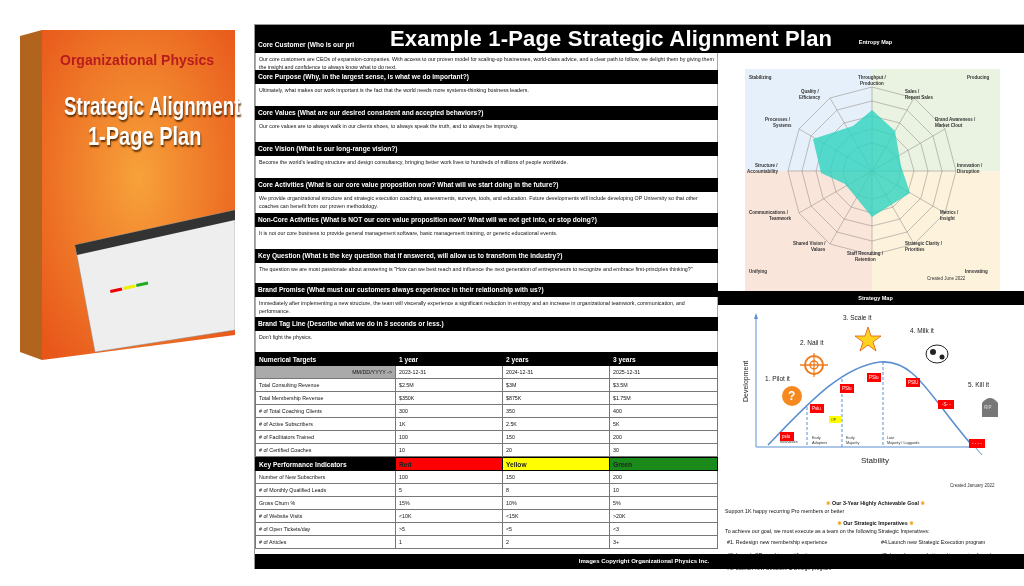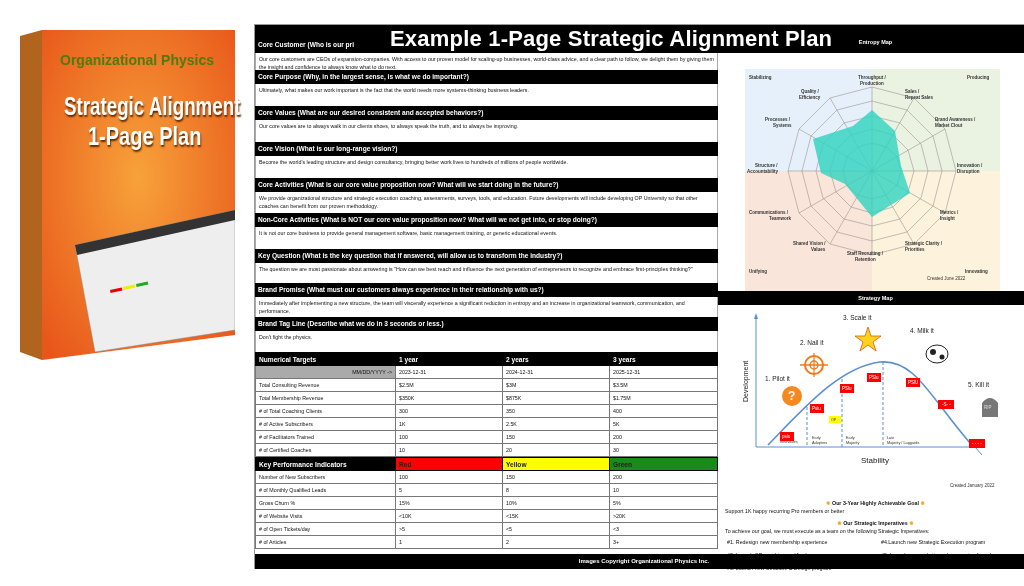--- a/index.html
+++ b/index.html
@@ -30,21 +30,21 @@
         </radialGradient>
     </defs>
     <polygon points="0,6 22,0 22,330 0,322" fill="#b0641e"></polygon>
     <polygon points="22,0 215,-2 215,305 22,330" fill="url(#og)"></polygon>
     <polygon points="55,215 215,180 215,300 75,322" fill="#eee" stroke="#888" stroke-width="0.5"></polygon>
     <polygon points="55,215 215,180 215,190 57,225" fill="#333"></polygon>
     <rect x="90" y="260" width="12" height="3" fill="#e00" transform="rotate(-12 90 260)"></rect>
     <rect x="103" y="257" width="12" height="3" fill="#ee0" transform="rotate(-12 103 257)"></rect>
     <rect x="116" y="254" width="12" height="3" fill="#2a2" transform="rotate(-12 116 254)"></rect>
   </svg>
-  <div style="position:absolute;left:40px;top:22px;color:#4d7c0f;font-size:14px;font-weight:bold;white-space:nowrap">Organizational Physics</div>
+  <div style="position:absolute;left:40px;top:22px;color:#b91c1c;font-size:14px;font-weight:bold;white-space:nowrap">Organizational Physics</div>
   <div style="position:absolute;left:44px;top:62px;color:#fff;font-size:25px;font-weight:bold;white-space:nowrap;text-shadow:1px 2px 2px #5a2a00;transform:scaleX(0.75);transform-origin:left">Strategic Alignment</div>
   <div style="position:absolute;left:68px;top:92px;color:#fff;font-size:25px;font-weight:bold;white-space:nowrap;text-shadow:1px 2px 2px #5a2a00;transform:scaleX(0.8);transform-origin:left">1-Page Plan</div>
 </div>
 
 <div class="doc">
   <div class="topbar"></div>
   <div class="title">Example 1-Page Strategic Alignment Plan</div>
 
   <div class="lcol">
     <div style="height:14px"></div>

